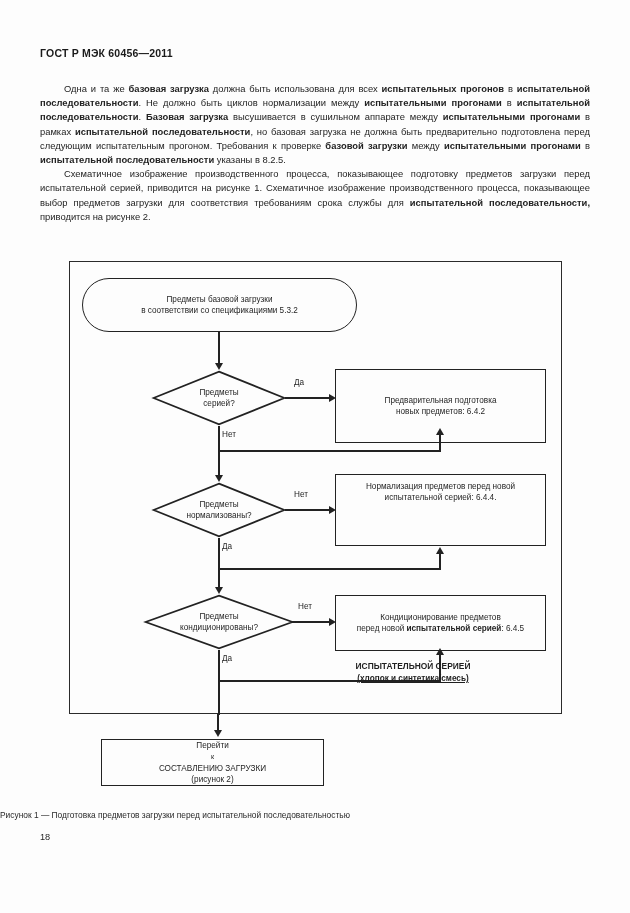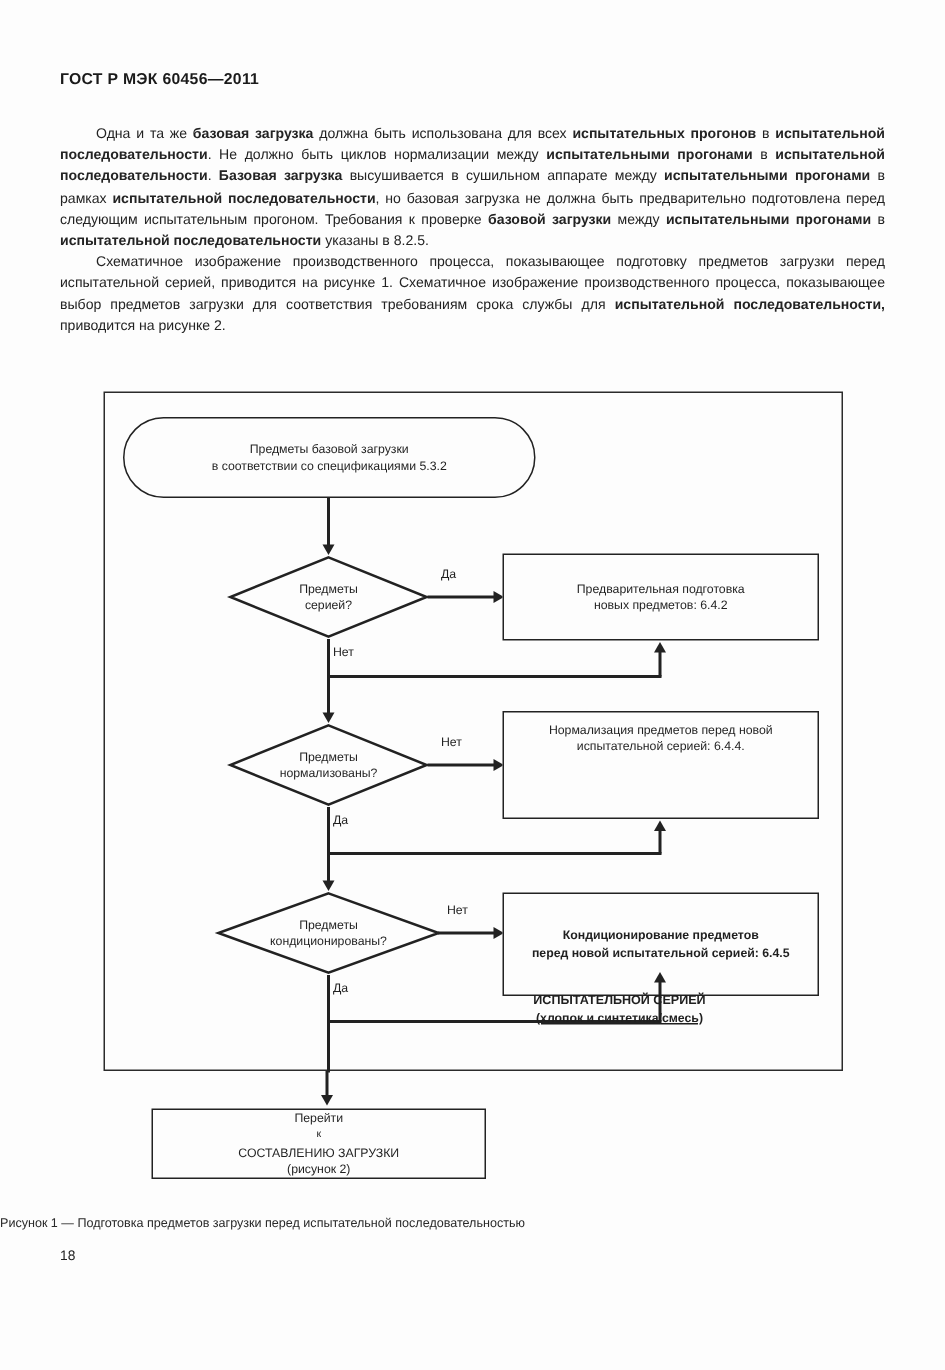--- a/index.html
+++ b/index.html
@@ -244,21 +244,21 @@
         </div>
       </div>
 
       <div class="edge-label" style="left:224px; top:116px;">Да</div>
       <div class="conn h-line" style="left:215px; top:135.2px; width:48px;"></div>
       <div class="arrow-right" style="left:259px; top:132px;"></div>
 
       <div class="edge-label" style="left:152px; top:168px;">Нет</div>
       <div class="conn v-line" style="left:148.2px; top:164px; height:52px;"></div>
 
-      <div class="node process" style="left:265px; top:107px; width:211px; height:58px;">
+      <div class="node process" style="left:265px; top:107px; width:211px; height:74px;">
         <div>
           <div>Предварительная подготовка</div>
           <div>новых предметов: 6.4.2</div>
         </div>
       </div>
 
       <div class="conn h-line" style="left:148px; top:188.2px; width:223px;"></div>
       <div class="conn v-line" style="left:369.4px; top:172px; height:17px;"></div>
       <div class="arrow-up" style="left:366px; top:166px;"></div>
 
@@ -308,21 +308,21 @@
         </div>
       </div>
 
       <div class="edge-label" style="left:228px; top:340px;">Нет</div>
       <div class="conn h-line" style="left:222px; top:359.2px; width:41px;"></div>
       <div class="arrow-right" style="left:259px; top:356px;"></div>
 
       <div class="edge-label" style="left:152px; top:392px;">Да</div>
       <div class="conn v-line" style="left:148.2px; top:388px; height:65px;"></div>
 
-      <div class="node process" style="left:265px; top:333px; width:211px; height:69px;font-weight:bold;">
+      <div class="node process" style="left:265px; top:333px; width:211px; height:56px;">
         <div>
           <div>Кондиционирование предметов</div>
           <div>перед новой <b>испытательной серией</b>: 6.4.5</div>
         </div>
       </div>
 
       <div class="conn h-line" style="left:148px; top:418.2px; width:223px;"></div>
       <div class="conn v-line" style="left:369.4px; top:392px; height:27px;"></div>
       <div class="arrow-up" style="left:366px; top:386px;"></div>
 

